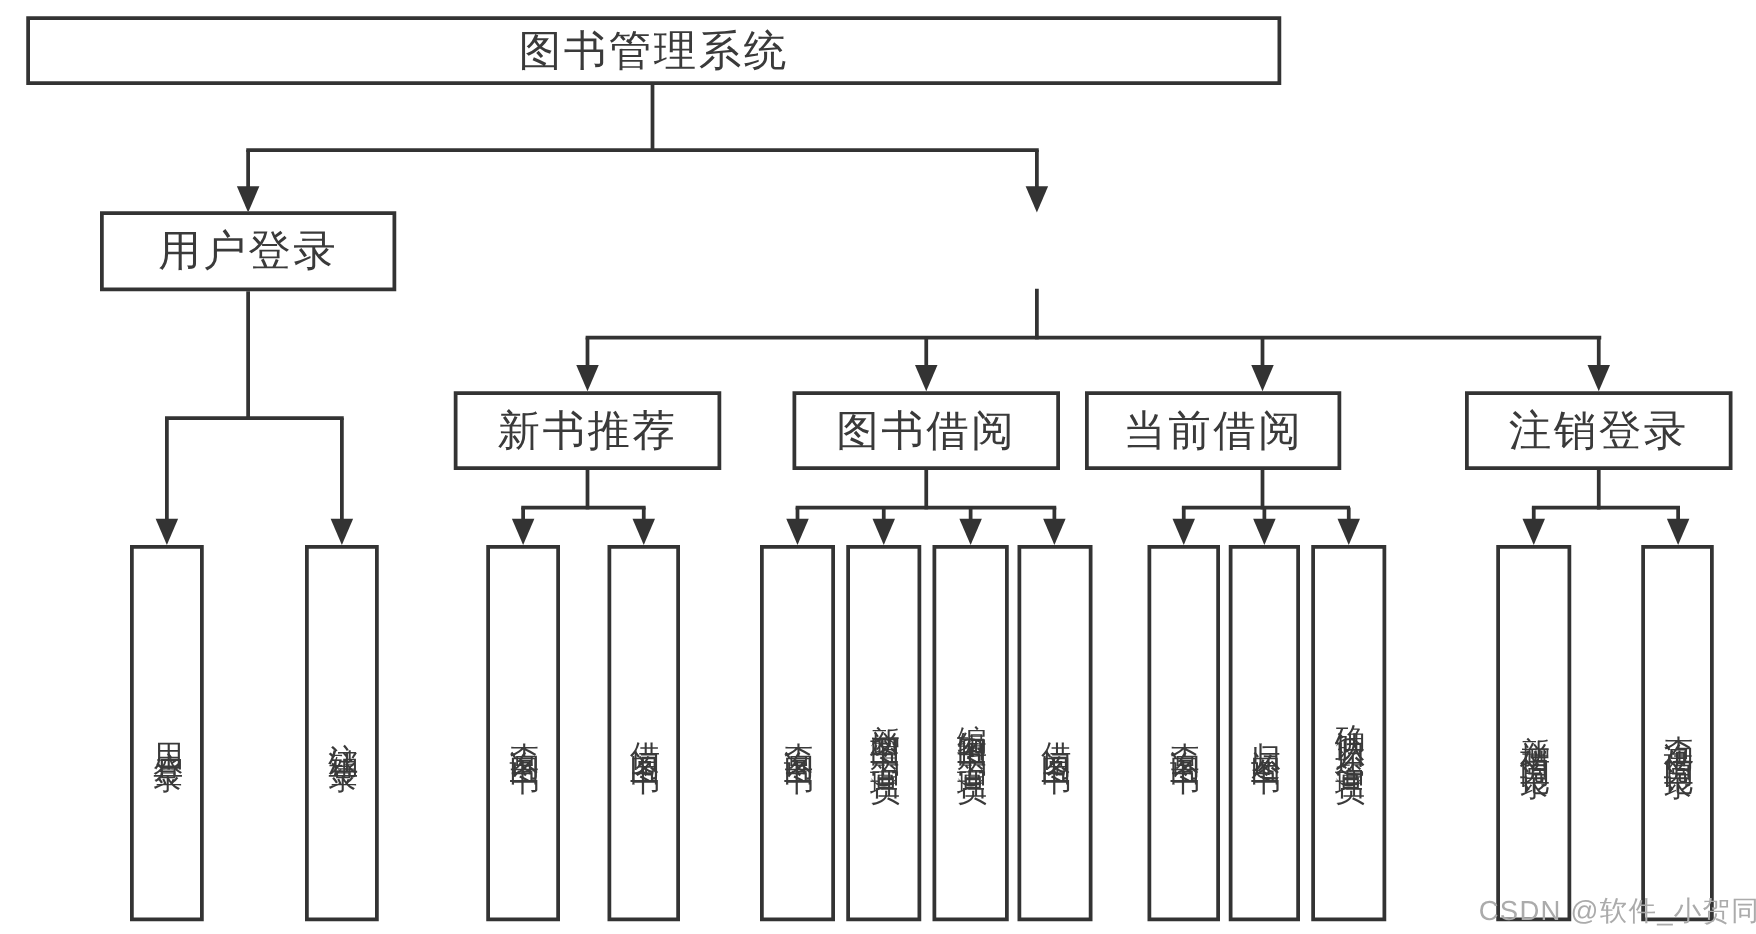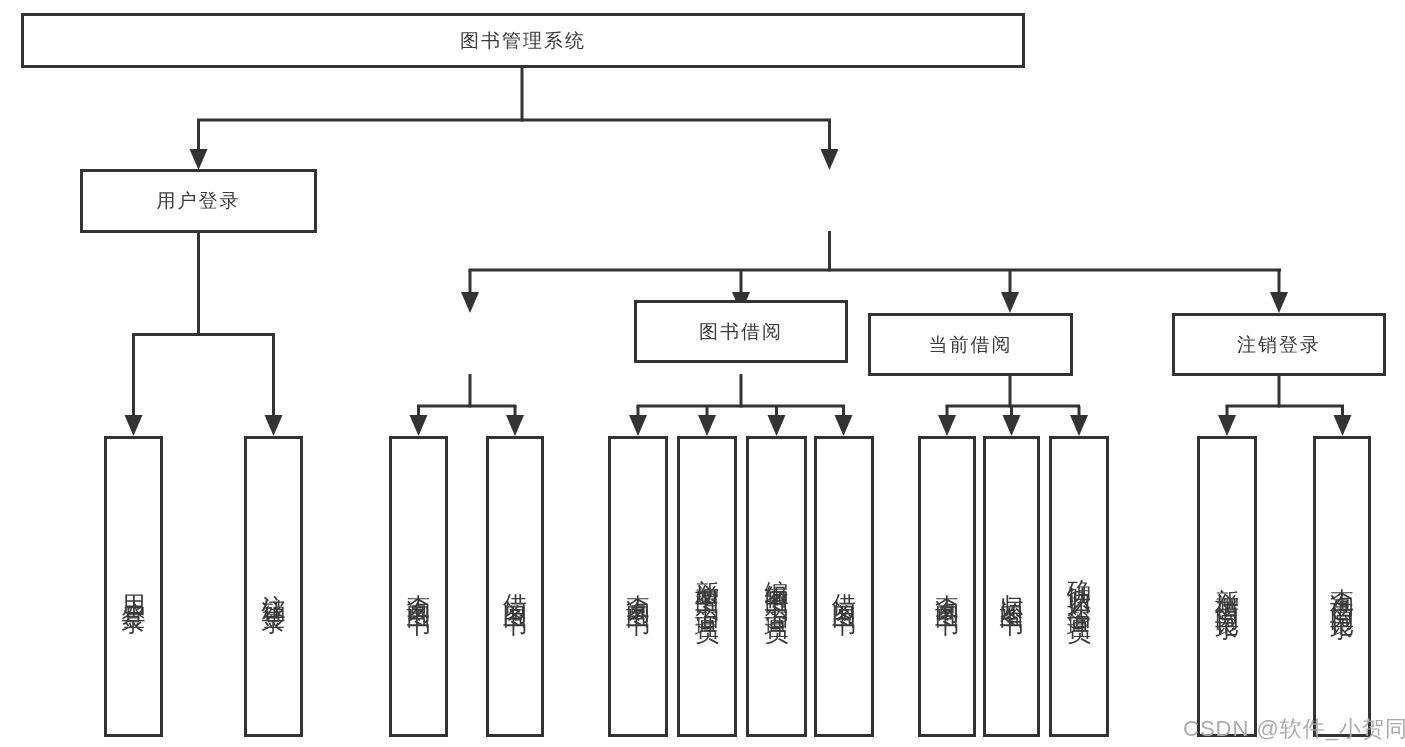--- a/index.html
+++ b/index.html
@@ -17,21 +17,21 @@
     z-index: 0;
   }
   .node {
     position: absolute;
     box-sizing: border-box;
     border: 3px solid #333333;
     background: #ffffff;
     display: flex;
     align-items: center;
     justify-content: center;
-    font-size: 19px;
+    font-size: 34px;
     letter-spacing: 2px;
     color: #3a3a3a;
     z-index: 1;
   }
   .vnode {
     position: absolute;
     box-sizing: border-box;
     border: 3px solid #333333;
     background: #ffffff;
     top: 436px;
@@ -136,21 +136,22 @@
 
       <path d="M1218,415 L1236,415 L1227,436 Z"></path>
       <path d="M1333.5,415 L1351.5,415 L1342.5,436 Z"></path>
     </g>
   </svg>
 
   <div class="node" style="left:21px; top:13px; width:1004px; height:55px;">图书管理系统</div>
 
   <div class="node" style="left:80px; top:169px; width:237px; height:64px;">用户登录</div>
 
-  <div class="node" style="left:634px; top:300px; width:214px; height:63px;">图书借阅</div>
+  <div class="node" style="left:363px; top:313px; width:214px; height:63px;">新书推荐</div>
+  <div class="node" style="left:634px; top:313px; width:214px; height:63px;">图书借阅</div>
   <div class="node" style="left:868px; top:313px; width:205px; height:63px;">当前借阅</div>
   <div class="node" style="left:1172px; top:313px; width:214px; height:63px;">注销登录</div>
 
   <div class="vnode" style="left:104px; width:59px;">
     <span>用户登录</span>
   </div>
   <div class="vnode" style="left:244px; width:59px;">
     <span>注销登录</span>
   </div>
 

